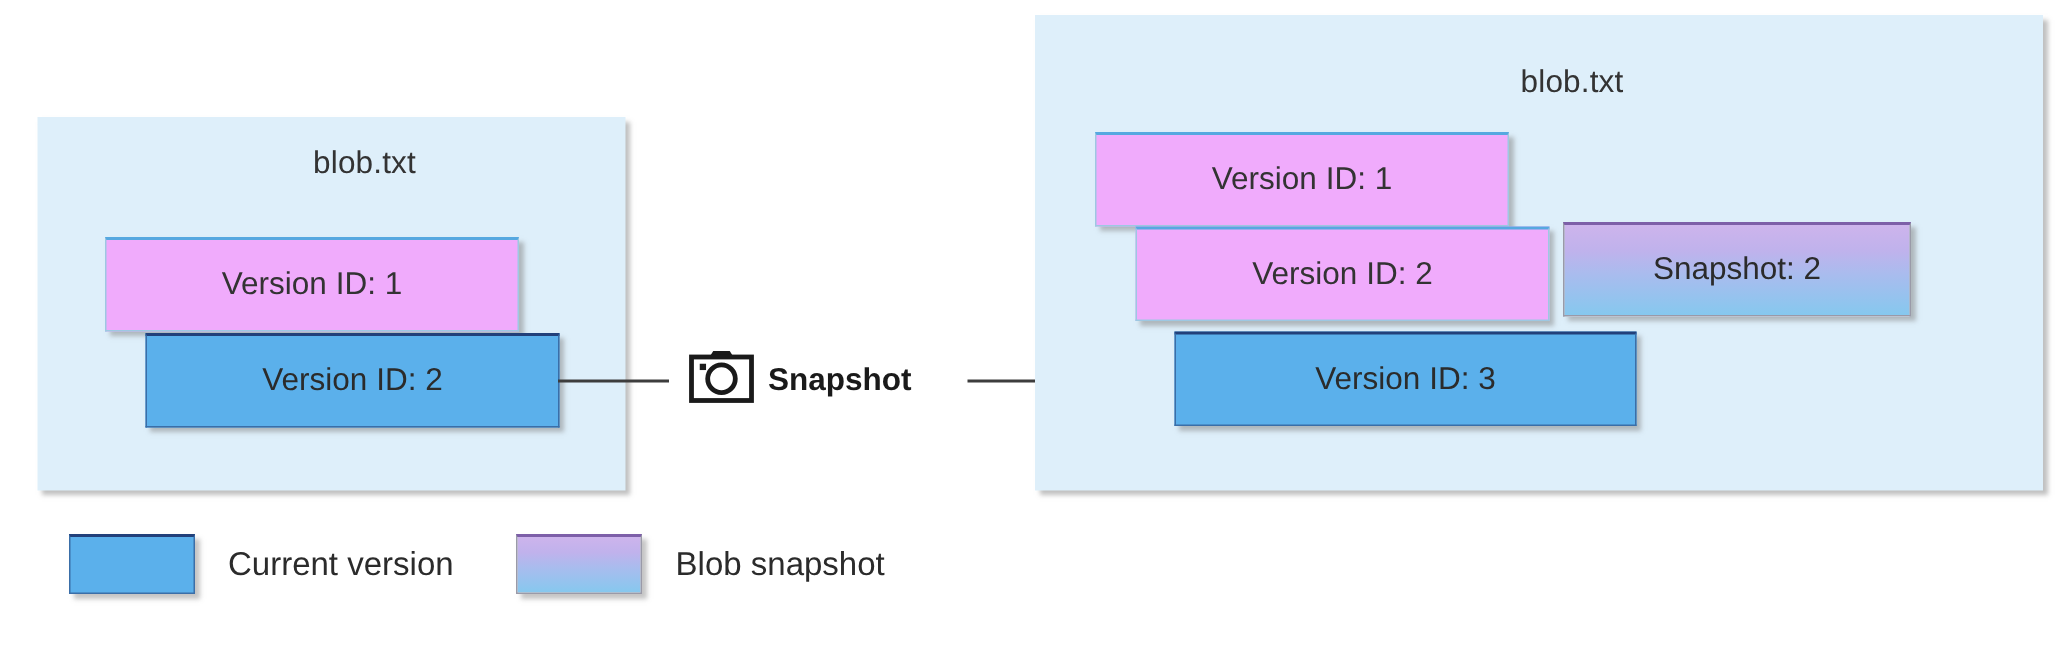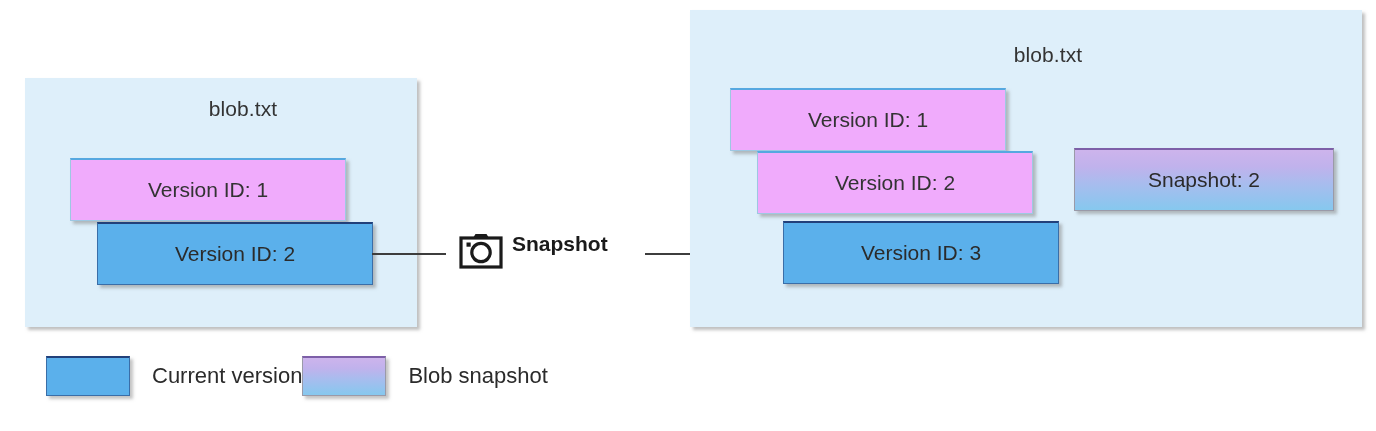--- a/index.html
+++ b/index.html
@@ -78,21 +78,21 @@
     position: absolute;
     width: 0;
     height: 0;
     border-top: 8px solid transparent;
     border-bottom: 8px solid transparent;
     border-left: 14px solid #3d3d3d;
   }
   .snapshot-tag {
     position: absolute;
     display: flex;
-    align-items: flex-start;
+    align-items: center;
     gap: 9px;
   }
   .snapshot-tag .label {
     font-size: 21px;
     font-weight: bold;
     color: #1a1a1a;
     white-space: nowrap;
   }
   .cam-icon {
     display: block;
@@ -169,32 +169,32 @@
   <div class="arrowhead" style="left:768px; top:246px;"></div>
 
   <div class="blob-panel" style="left:690px; top:10px; width:672px; height:317px;">
     <div class="blob-title" style="top:33px;">blob.txt</div>
   </div>
 
   <div class="vbox vbox-prev" style="left:730px; top:88px; width:276px; height:63px;">Version ID: 1</div>
 
   <div class="vbox vbox-prev" style="left:757px; top:151px; width:276px; height:63px;">Version ID: 2</div>
 
-  <div class="vbox vbox-snapshot" style="left:1042px; top:148px; width:260px; height:63px;margin-left:32px;">Snapshot: 2</div>
-
-  <div class="vbox vbox-current" style="left:783px; top:221px; width:276px; height:63px;">Version ID: 3</div>
+  <div class="vbox vbox-snapshot" style="left:1042px; top:148px; width:232px; height:63px;">Snapshot: 2</div>
+
+  <div class="vbox vbox-current" style="left:783px; top:221px; width:308px; height:63px;">Version ID: 3</div>
 
   <div class="legend">
 
     <div class="legend-item">
       <span class="swatch swatch-current"></span>
       <span class="legend-label" style="margin-left:22px;">Current version</span>
     </div>
 
 
-    <div class="legend-item" style="">
+    <div class="legend-item" style="margin-left:42px;">
       <span class="swatch swatch-snapshot"></span>
       <span class="legend-label" style="margin-left:22px;">Blob snapshot</span>
     </div>
 
   </div>
 
 </div>
 
 </body></html>

